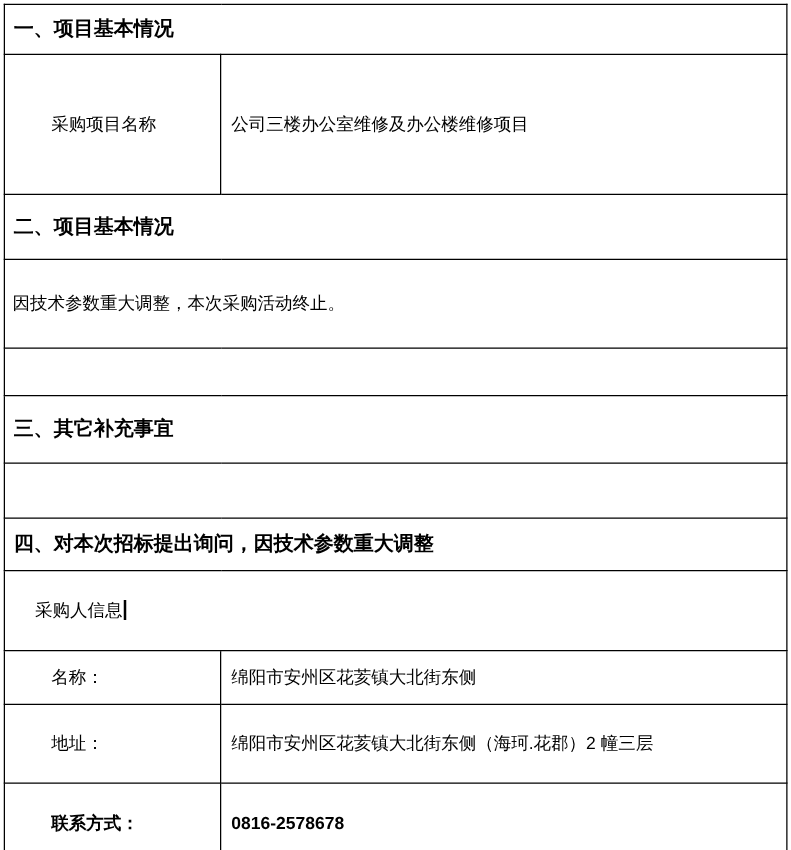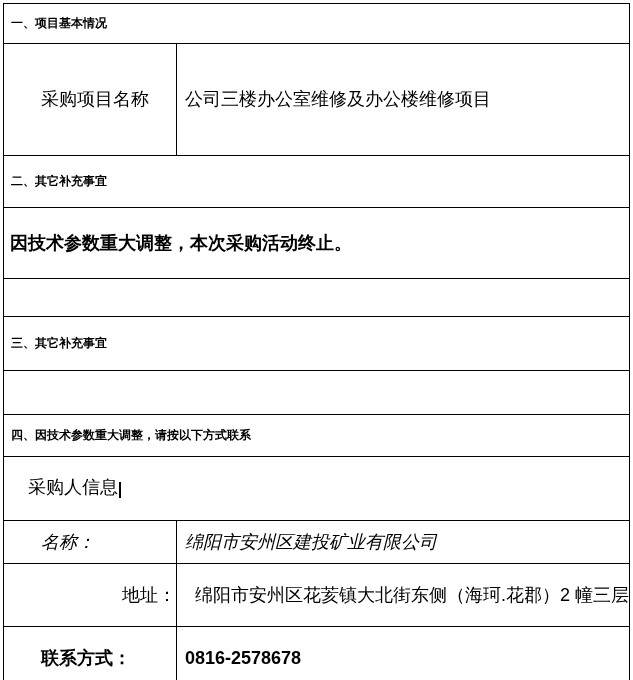--- a/index.html
+++ b/index.html
@@ -17,51 +17,49 @@
     left: 3px;
     top: 3px;
     width: 627px;
     border-collapse: collapse;
     table-layout: fixed;
   }
   td {
     border: 1px solid #000000;
     padding: 0;
     margin: 0;
-    font-size: 18px;
+    font-size: 14px;
     line-height: 1.25;
     vertical-align: middle;
     overflow: hidden;
     white-space: nowrap;
     background: #ffffff;
   }
   tr.r1  { height: 40px; }
   tr.r2  { height: 112px; }
   tr.r3  { height: 52px; }
   tr.r4  { height: 71px; }
   tr.r5  { height: 38px; }
   tr.r6  { height: 54px; }
   tr.r7  { height: 44px; }
   tr.r8  { height: 42px; }
   tr.r9  { height: 64px; }
-  tr.r10 { height: 43px; font-style: italic; }
-  tr.r11 { height: 63px; text-align: right; }
+  tr.r10 { height: 43px; }
+  tr.r11 { height: 63px; }
   tr.r12 { height: 64px; font-weight: bold; }
   td.section-header {
     font-weight: bold;
-    font-size: 12px;
+    font-size: 16px;
     padding-left: 7px;
   }
   td.plain-text {
     padding-left: 6px;
-    font-weight: bold;
   }
   td.info-line {
     padding-left: 24px;
-    font-family: Liberation Mono, monospace;
   }
   td.label-cell {
     padding-left: 37px;
   }
   td.value-cell {
     padding-left: 8px;
   }
   .caret {
     display: inline-block;
     width: 2px;
@@ -81,45 +79,45 @@
   </colgroup>
   <tbody>
     <tr class="r1">
       <td colspan="2" class="section-header">一、项目基本情况</td>
     </tr>
     <tr class="r2">
       <td class="label-cell">采购项目名称</td>
       <td class="value-cell">公司三楼办公室维修及办公楼维修项目</td>
     </tr>
     <tr class="r3">
-      <td colspan="2" class="section-header">二、其它补充事宜</td>
+      <td colspan="2" class="section-header">二、项目基本情况</td>
     </tr>
     <tr class="r4">
       <td colspan="2" class="plain-text">因技术参数重大调整，本次采购活动终止。</td>
     </tr>
     <tr class="r5">
       <td colspan="2"></td>
     </tr>
     <tr class="r6">
       <td colspan="2" class="section-header">三、其它补充事宜</td>
     </tr>
     <tr class="r7">
       <td colspan="2"></td>
     </tr>
     <tr class="r8">
-      <td colspan="2" class="section-header">四、因技术参数重大调整，请按以下方式联系</td>
+      <td colspan="2" class="section-header">四、对本次招标提出询问，因技术参数重大调整</td>
     </tr>
     <tr class="r9">
       <td colspan="2" class="info-line">
         <span>采购人信息</span><span class="caret"></span>
       </td>
     </tr>
     <tr class="r10">
       <td class="label-cell">名称：</td>
-      <td class="value-cell">绵阳市安州区建投矿业有限公司</td>
+      <td class="value-cell">绵阳市安州区花荄镇大北街东侧</td>
     </tr>
     <tr class="r11">
       <td class="label-cell">地址：</td>
       <td class="value-cell">绵阳市安州区花荄镇大北街东侧（海珂.花郡）2 幢三层</td>
     </tr>
     <tr class="r12">
       <td class="label-cell">联系方式：</td>
       <td class="value-cell">0816-2578678</td>
     </tr>
   </tbody>

